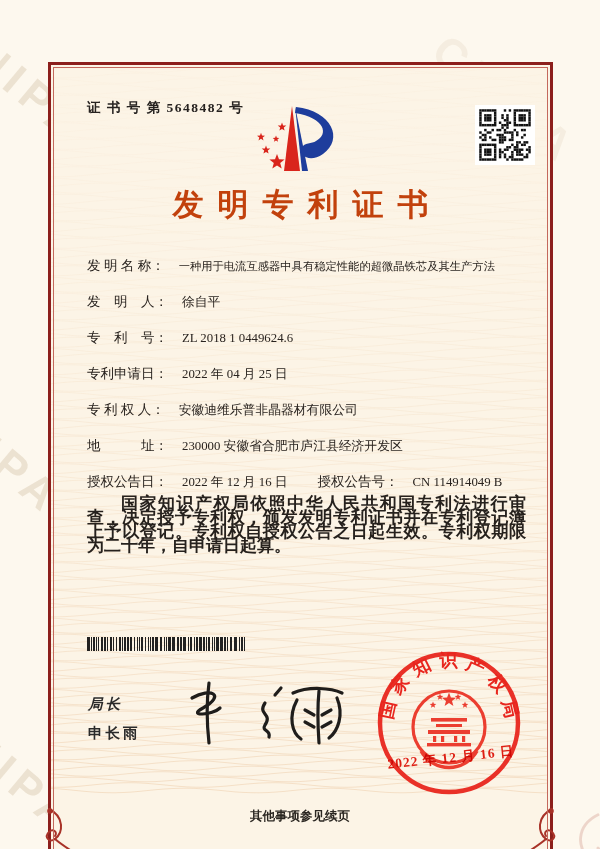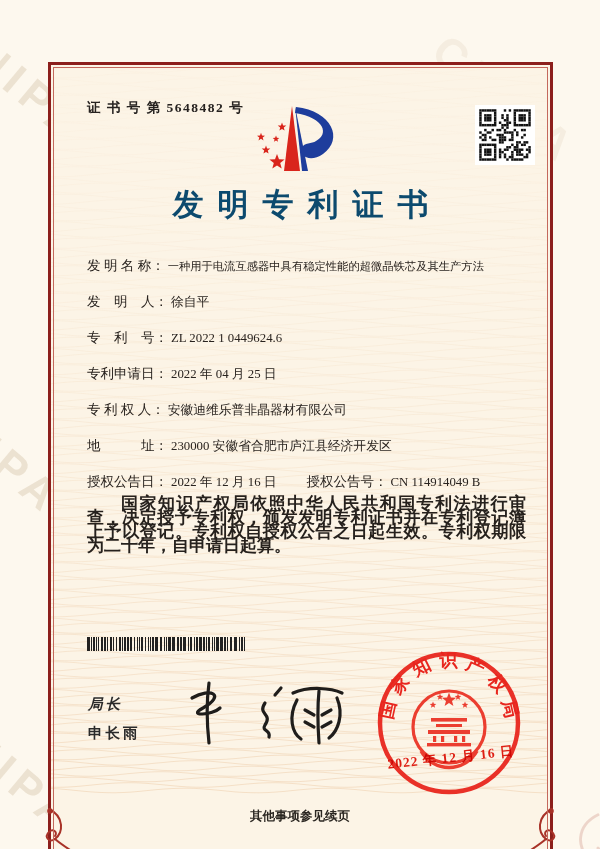--- a/index.html
+++ b/index.html
@@ -27,27 +27,27 @@
     pointer-events:none;z-index:5;
   }
   .guilloche{position:absolute;left:0;top:0;width:499px;height:730px;z-index:0;}
   .cert-no{position:absolute;left:36px;top:34px;z-index:2;
     font-size:13.5px;font-weight:600;letter-spacing:1.5px;color:#262220;}
   .logo{position:absolute;left:50%;transform:translateX(-50%);top:36px;
     width:118px;height:74px;z-index:2;}
   .qr-box{position:absolute;right:15px;top:40px;width:60px;height:60px;
     background:#fff;z-index:2;display:flex;align-items:center;justify-content:center;}
   .title{position:absolute;left:0;right:0;top:119px;margin:0;z-index:2;
-    text-align:center;font-size:31px;font-weight:700;color:#0c4a6e;
+    text-align:center;font-size:31px;font-weight:700;color:#c2410c;
     letter-spacing:14px;padding-left:14px;}
   
   .fields{position:absolute;left:36px;right:10px;top:192px;z-index:2;color:#29231f;}
   .row{display:flex;align-items:baseline;height:36px;font-weight:400;}
   .row .label{font-size:13.5px;white-space:pre;flex:none;}
-  .row .value{font-size:12.8px;white-space:nowrap;margin-left:3px;text-align:center;}
+  .row .value{font-size:12.8px;white-space:nowrap;margin-left:14px;text-align:center;}
   .row.long .value{font-size:11.3px;}
   .pair2{margin-left:30px;display:flex;align-items:baseline;}
   
   .paras{position:absolute;left:36px;right:24px;top:432px;z-index:2;color:#26211d;}
   .paras p{margin:0;font-size:17px;line-height:14px;font-weight:600;
     text-align:justify;text-indent:2em;}
   
   .barcode{position:absolute;left:36px;top:572px;width:160px;height:14px;z-index:2;}
   .role,.signer{position:absolute;left:37px;z-index:2;color:#2a2a2a;
     font-family:"Liberation Sans","DejaVu Sans",sans-serif;
@@ -454,21 +454,21 @@
       <div class="row long">
         <span class="label">发 明 名 称：</span>
         <span class="value">一种用于电流互感器中具有稳定性能的超微晶铁芯及其生产方法</span>
       </div>
       <div class="row">
         <span class="label">发　明　人：</span>
         <span class="value">徐自平</span>
       </div>
       <div class="row">
         <span class="label">专　利　号：</span>
-        <span class="value">ZL 2022 1 0449624.6</span>
+        <span class="value">ZL 2018 1 0449624.6</span>
       </div>
       <div class="row">
         <span class="label">专利申请日：</span>
         <span class="value">2022 年 04 月 25 日</span>
       </div>
       <div class="row">
         <span class="label">专 利 权 人：</span>
         <span class="value">安徽迪维乐普非晶器材有限公司</span>
       </div>
       <div class="row">

